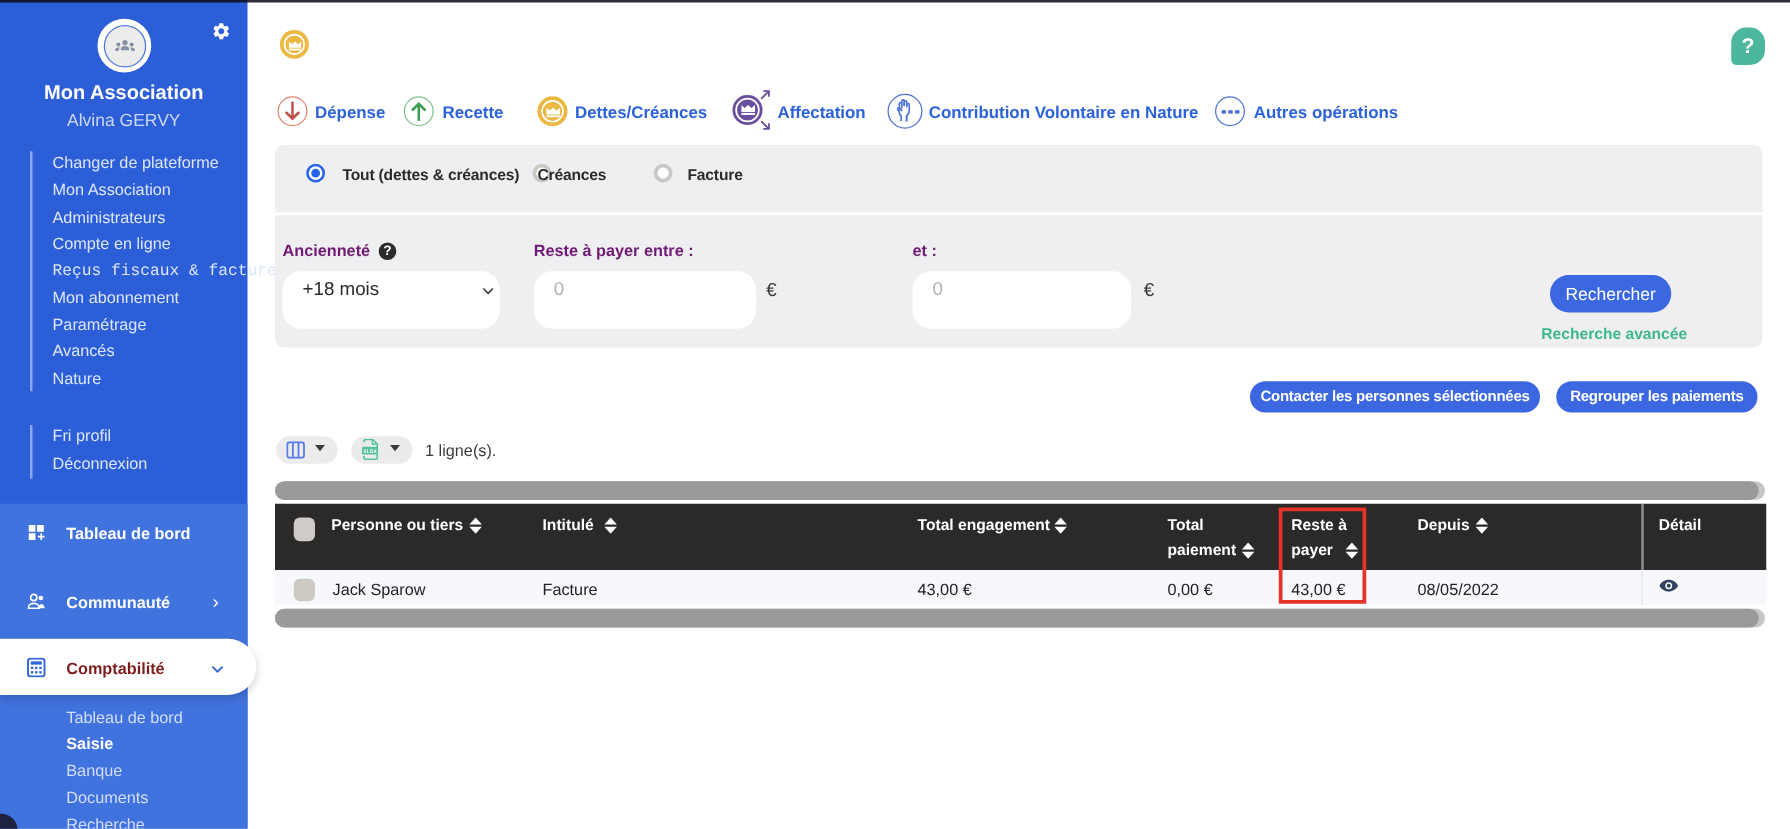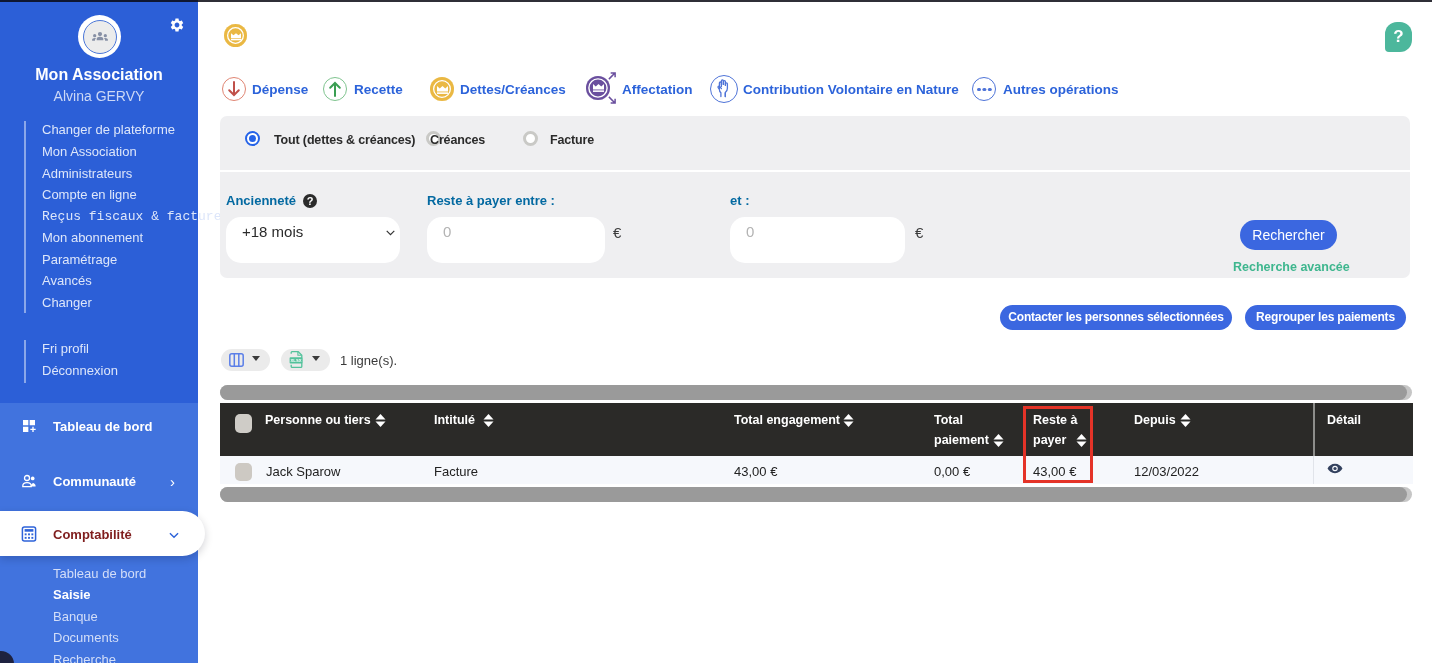--- a/index.html
+++ b/index.html
@@ -33,21 +33,21 @@
 .aicon { top:77px; width:24px; height:24px; border-radius:50%; }
 .alabel { top:82px; color:#2c63da; font-size:13.5px; font-weight:bold; white-space:nowrap; }
 
 #panel1 { left:220px; top:116px; width:1190px; height:54px; background:#efeff1; border-radius:7px 7px 0 0; }
 #panel2 { left:220px; top:172px; width:1190px; height:106px; background:#efeff1; border-radius:0 0 7px 7px; }
 .radio { top:131px; width:15px; height:15px; border-radius:50%; }
 .radio-sel { border:2px solid #2563e8; background:#fff; }
 .radio-sel::after { content:""; position:absolute; left:2px; top:2px; width:7px; height:7px; border-radius:50%; background:#2563e8; }
 .radio-un { border:3.5px solid #c9c9c6; background:#fff; }
 .rlabel { top:133px; color:#2b2b2b; font-size:12.5px; font-weight:bold; letter-spacing:-0.15px; white-space:nowrap; }
-.flabel { top:193px; color:#0369a1; font-size:13px; font-weight:bold; white-space:nowrap; }
+.flabel { top:193px; color:#701a75; font-size:13px; font-weight:bold; white-space:nowrap; }
 .field { top:217px; height:46px; background:#fff; border-radius:15px; color:#2b2b2b; font-size:15px; line-height:30px; padding-left:16px; }
 .ph { color:#b3b3b3; }
 .euro { top:224px; color:#3a3a3a; font-size:15px; }
 #btn-rech { left:1240px; top:220px; width:97px; height:30px; background:#3b67e0; border-radius:15px; color:#fff; font-size:14px; text-align:center; line-height:30px; }
 #rech-av { left:1233px; top:260px; color:#3eb68e; font-size:12.5px; font-weight:bold; }
 
 .bluebtn { top:305px; height:25px; background:#3b67e0; border-radius:12.5px; color:#fff; font-size:12px; text-align:center; line-height:25px; font-weight:bold; letter-spacing:-0.2px; }
 #btn-contact { left:1000px; width:232px; }
 #btn-regroup { left:1245px; width:161px; }
 
@@ -99,21 +99,21 @@
 
   <div class="abs mline" style="left:24px; top:121px; height:192px;"></div>
   <div class="abs mitem" style="top:122px;">Changer de plateforme</div>
   <div class="abs mitem" style="top:144px;">Mon Association</div>
   <div class="abs mitem" style="top:166px;">Administrateurs</div>
   <div class="abs mitem" style="top:187px;">Compte en ligne</div>
   <div class="abs mitem" style="top:209px;font-family:Liberation Mono, monospace;">Reçus fiscaux &amp; factures</div>
   <div class="abs mitem" style="top:230px;">Mon abonnement</div>
   <div class="abs mitem" style="top:252px;">Paramétrage</div>
   <div class="abs mitem" style="top:273px;">Avancés</div>
-  <div class="abs mitem" style="top:295px;">Changer</div>
+  <div class="abs mitem" style="top:295px;">Nature</div>
   <div class="abs mline" style="left:24px; top:340px; height:43px;"></div>
   <div class="abs mitem" style="top:341px;">Fri profil</div>
   <div class="abs mitem" style="top:363px;">Déconnexion</div>
 
   <svg class="abs nav-ico" style="top:418px;" viewBox="0 0 24 24">
       <path fill="#fff" d="M3 3h8v8H3zM13 3h8v8h-8zM3 13h8v8H3z"></path>
       <path fill="#fff" d="M17 13h2v3h3v2h-3v3h-2v-3h-3v-2h3z"></path>
     </svg>
   <div class="abs nav-label" style="top:419px;">Tableau de bord</div>
 
@@ -284,21 +284,21 @@
   <div class="abs" id="vsep2"></div>
   <div class="abs hcell" style="left:1327px; top:413px;">Détail</div>
   <div class="abs" id="redbox"></div>
 
   <div class="abs chk" style="left:235px; top:463px; width:17px; height:17.5px; background:#cdc9c3;"></div>
   <div class="abs rcell" style="left:266px;">Jack Sparow</div>
   <div class="abs rcell" style="left:434px;">Facture</div>
   <div class="abs rcell" style="left:734px;">43,00 €</div>
   <div class="abs rcell" style="left:934px;">0,00 €</div>
   <div class="abs rcell" style="left:1033px;">43,00 €</div>
-  <div class="abs rcell" style="left:1134px;">12/03/2022</div>
+  <div class="abs rcell" style="left:1134px;">08/05/2022</div>
   <svg class="abs" style="left:1327px; top:463px;" width="16" height="11" viewBox="0 0 24 16">
       <path fill="#33415e" d="M12 1C6.8 1 2.9 4.2 0.8 8 2.9 11.8 6.8 15 12 15s9.1-3.2 11.2-7C21.1 4.2 17.2 1 12 1zm0 11.2A4.2 4.2 0 1 1 12 3.8a4.2 4.2 0 0 1 0 8.4z"></path>
       <circle cx="12" cy="8" r="2.4" fill="#33415e"></circle>
     </svg>
 
   <div class="abs sbar" id="sbar-bot">
       <div class="sthumb"></div>
     </div>
   <div class="abs" id="topline"></div>
 </div>

